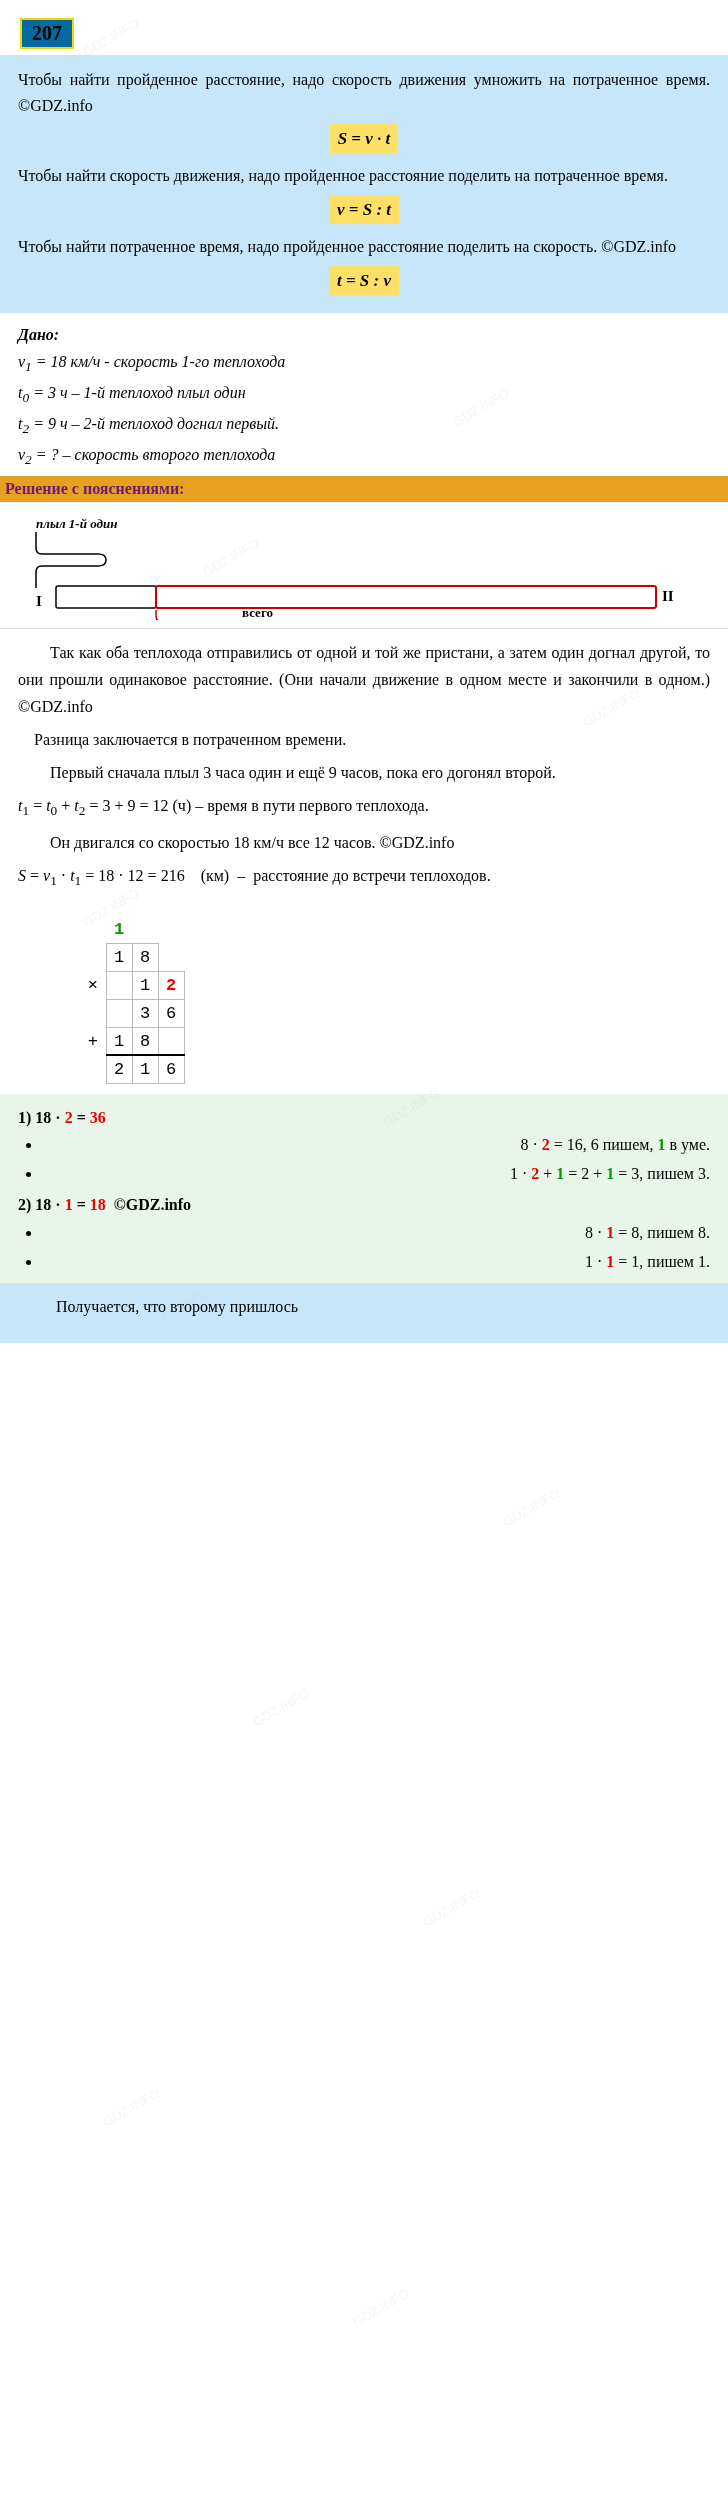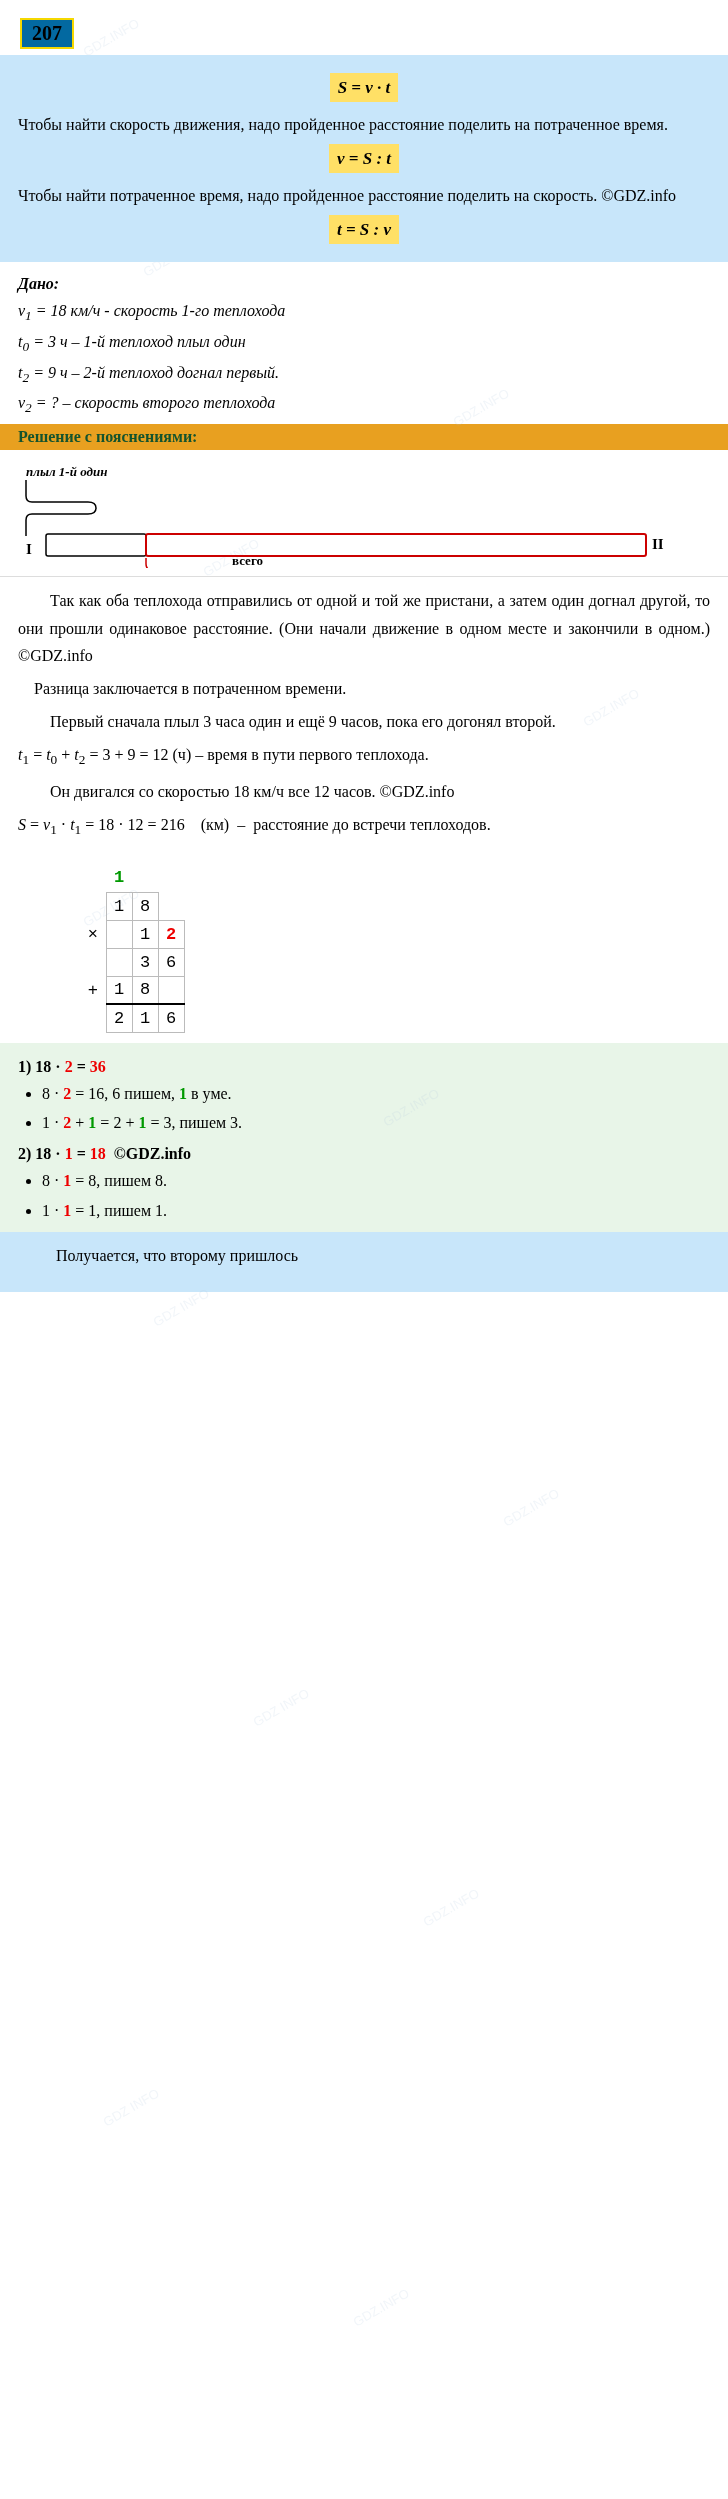--- a/index.html
+++ b/index.html
@@ -85,24 +85,24 @@
       font-style: italic;
     }
     .find-title {
       font-weight: normal;
       font-style: italic;
     }
 
     
     .solution-header {
       background: #e8a020;
-      color: #14532d;
+      color: #701a75;
       font-weight: bold;
       font-size: 16px;
-      padding: 4px 18px;
+      padding: 4px 5px;
     }
 
     
     .diagram-section {
       background: #fff;
       padding: 8px 18px;
       border-bottom: 1px solid #ddd;
     }
 
     
@@ -146,20 +146,21 @@
     .explain-section {
       background: #e8f5e8;
       padding: 10px 18px 6px 18px;
       line-height: 1.7;
     }
     .explain-section .step-title {
       font-weight: bold;
     }
     .explain-section ul {
       margin-left: 24px;
+      text-align: right;
     }
     .explain-section li {
       margin-bottom: 2px;
     }
     .red-num { color: #e00; font-weight: bold; }
     .green-num { color: #090; font-weight: bold; }
 
     
     .bottom-blue {
       background: #c8e6fa;
@@ -190,20 +191,23 @@
     <span class="watermark-text" style="top:1900px;left:420px">GDZ.INFO</span>
     <span class="watermark-text" style="top:2100px;left:100px">GDZ INFO</span>
     <span class="watermark-text" style="top:2300px;left:350px">GDZ.INFO</span>
   </div>
 
   <div style="padding: 8px 10px 0 10px;">
     <span class="header-badge">207</span>
   </div>
 
   <div class="blue-section">
+    <p style="text-align:justify;">
+      Чтобы найти пройденное расстояние, надо скорость движения умножить на потраченное время. ©GDZ.info
+    </p>
     <div class="formula-line">
       <span class="formula-highlight">S = v · t</span>
     </div>
     <p style="text-align:justify;margin-top:8px;">
       Чтобы найти скорость движения, надо пройденное расстояние поделить на потраченное время.
     </p>
     <div class="formula-line">
       <span class="formula-highlight">v = S : t</span>
     </div>
     <p style="text-align:justify;margin-top:8px;">
@@ -221,21 +225,21 @@
     <div class="given-line"><span style="font-style:italic;">t</span><sub>2</sub> = 9 ч – 2-й теплоход догнал первый.</div>
     <div class="given-line"><span style="font-style:italic;">v</span><sub>2</sub> = ? – скорость второго теплохода</div>
   </div>
 
   <div class="solution-header">
     <span>Решение с пояснениями:</span>
   </div>
 
   <div class="diagram-section">
 
-    <div style="">
+    <div style="margin-left:10px;">
 
       <div style="position:relative;height:110px;">
         <svg width="680" height="110">
 
           <text x="8" y="18" font-size="13" font-weight="bold" font-style="italic" font-family="Times New Roman, serif">плыл 1-й один</text>
 
           <path d="M 8 22 L 8 38 Q 8 44 14 44 L 70 44 Q 78 44 78 50 Q 78 56 70 56 L 14 56 Q 8 56 8 62 L 8 78" fill="none" stroke="#000" stroke-width="1.5"></path>
 
           <text x="8" y="96" font-size="15" font-weight="bold" font-family="Times New Roman, serif">I</text>
 

